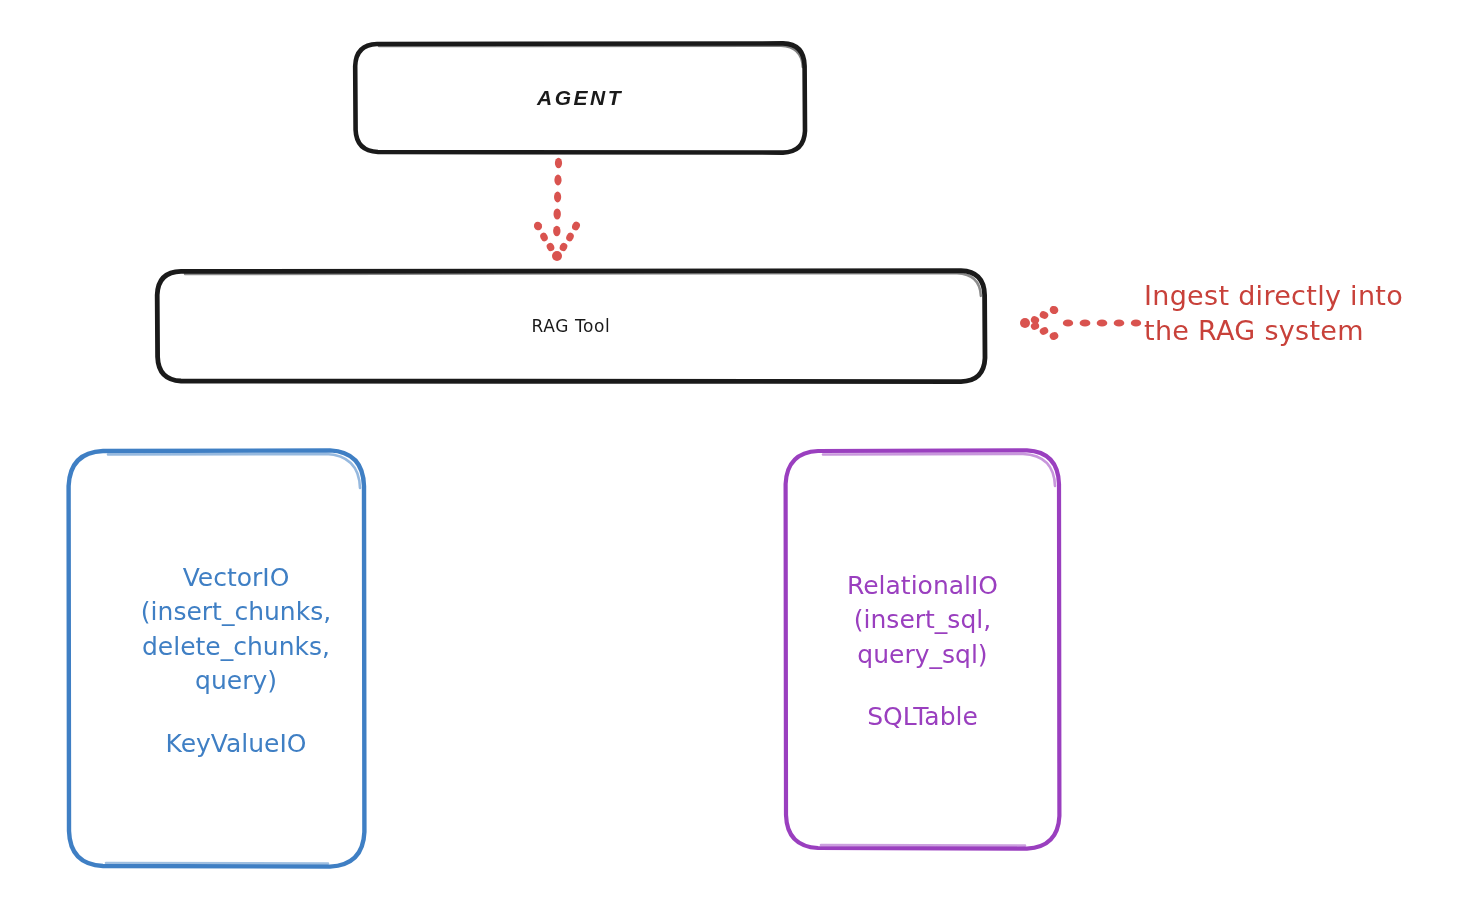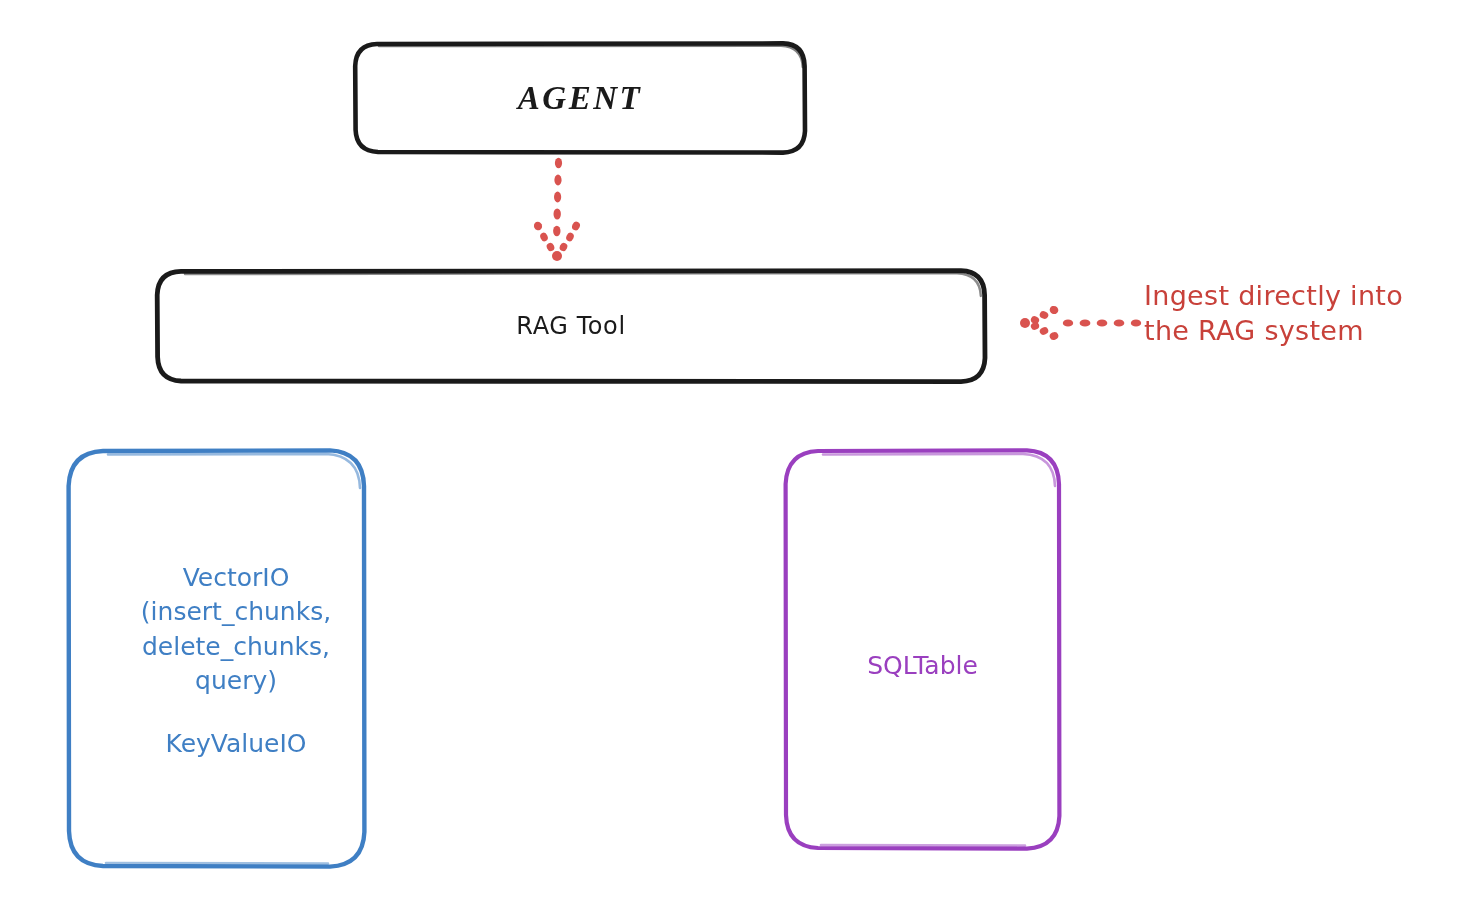--- a/index.html
+++ b/index.html
@@ -41,37 +41,37 @@
     z-index: 2;
     white-space: pre-line;
   }
 
   
   #agent-node {
     left: 353px; top: 41px;
     width: 454px; height: 114px;
   }
   #agent-node .node-label {
-    font-family: Liberation Serif, serif;
+    font-family: Liberation Sans, sans-serif;
     font-style: italic;
     font-weight: 700;
-    font-size: 33px;
+    font-size: 21px;
     letter-spacing: 2.5px;
     color: #1a1a1a;
   }
 
   
   #rag-tool-node {
     left: 155px; top: 268px;
     width: 832px; height: 116px;
   }
   #rag-tool-node .node-label {
     font-family: "DejaVu Sans", sans-serif;
     font-weight: 400;
-    font-size: 24px;
+    font-size: 17px;
     letter-spacing: 0.6px;
     color: #1a1a1a;
   }
 
   
   .leaf-node .node-label {
     font-family: "DejaVu Sans", sans-serif;
     font-weight: 400;
     font-size: 25px;
     line-height: 1.38;
@@ -207,16 +207,19 @@
     <div class="label-secondary">KeyValueIO</div>
   </div>
 
 
   <div class="node leaf-node" id="relationalio-node">
     <svg class="node-svg" viewBox="0 0 279 404" preserveAspectRatio="none">
       <path d="M 35 3 L 244 2.4 Q 275 4 276 36 L 276.4 368 Q 275 399 244 400.6 L 35 400 Q 4 398.5 3 367 L 2.6 36 Q 4 4.4 35 3 Z" fill="#ffffff" stroke="#9a3fbf" stroke-width="4.2" stroke-linecap="round" stroke-linejoin="round"></path>
       <path d="M 40 6.5 L 240 6 Q 271 7.4 272 38" fill="none" stroke="#9a3fbf" stroke-width="2.6" stroke-linecap="round" opacity="0.55"></path>
       <path d="M 38 397 L 242 397.6" fill="none" stroke="#9a3fbf" stroke-width="2.6" stroke-linecap="round" opacity="0.5"></path>
     </svg>
+    <div class="node-label">RelationalIO
+(insert_sql,
+query_sql)</div>
     <div class="label-secondary">SQLTable</div>
   </div>
 
 </div>
 
 </body></html>

